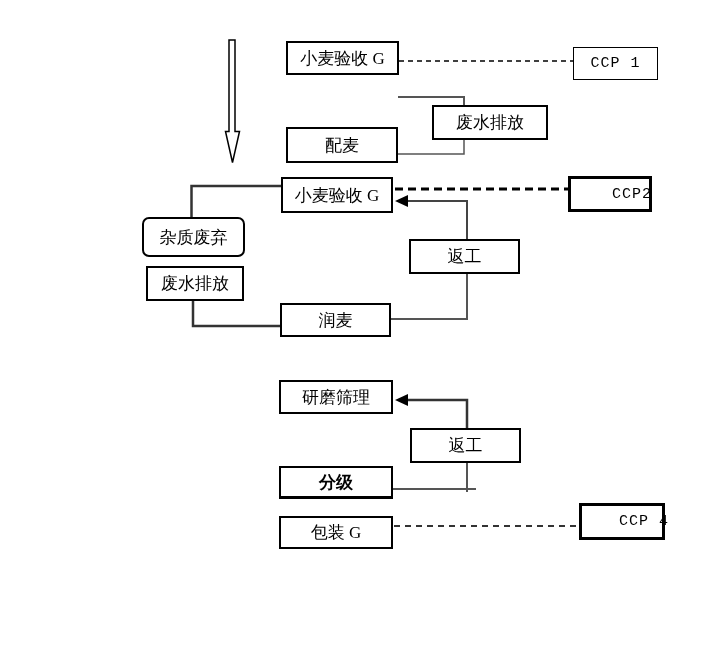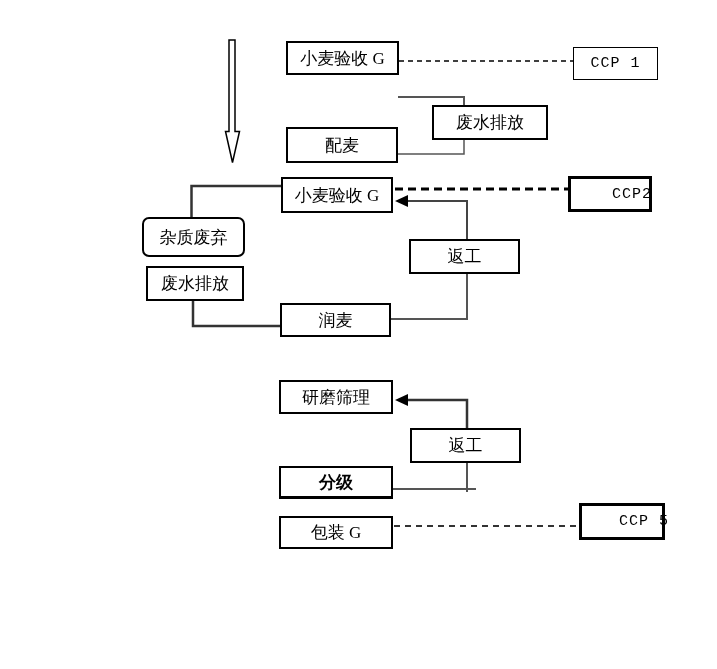--- a/index.html
+++ b/index.html
@@ -105,17 +105,17 @@
   <div class="node" style="left:242px;top:303px;width:111px;height:34px;">润麦</div>
 
   <div class="node" style="left:241px;top:380px;width:114px;height:34px;">研磨筛理</div>
 
   <div class="node" style="left:372px;top:428px;width:111px;height:35px;">返工</div>
 
   <div class="node heavy-bottom" style="left:241px;top:466px;width:114px;height:33px;">分级</div>
 
   <div class="node" style="left:241px;top:516px;width:114px;height:33px;">包装 G</div>
 
-  <div class="node ccp heavy" style="left:541px;top:503px;width:86px;height:37px;">CCP 5</div>
+  <div class="node ccp heavy" style="left:541px;top:503px;width:86px;height:37px;">CCP 4</div>
 
   <div class="node" style="left:242px;top:573px;width:113px;height:34px;">储存</div>
 
 </div>
 
 </body></html>

